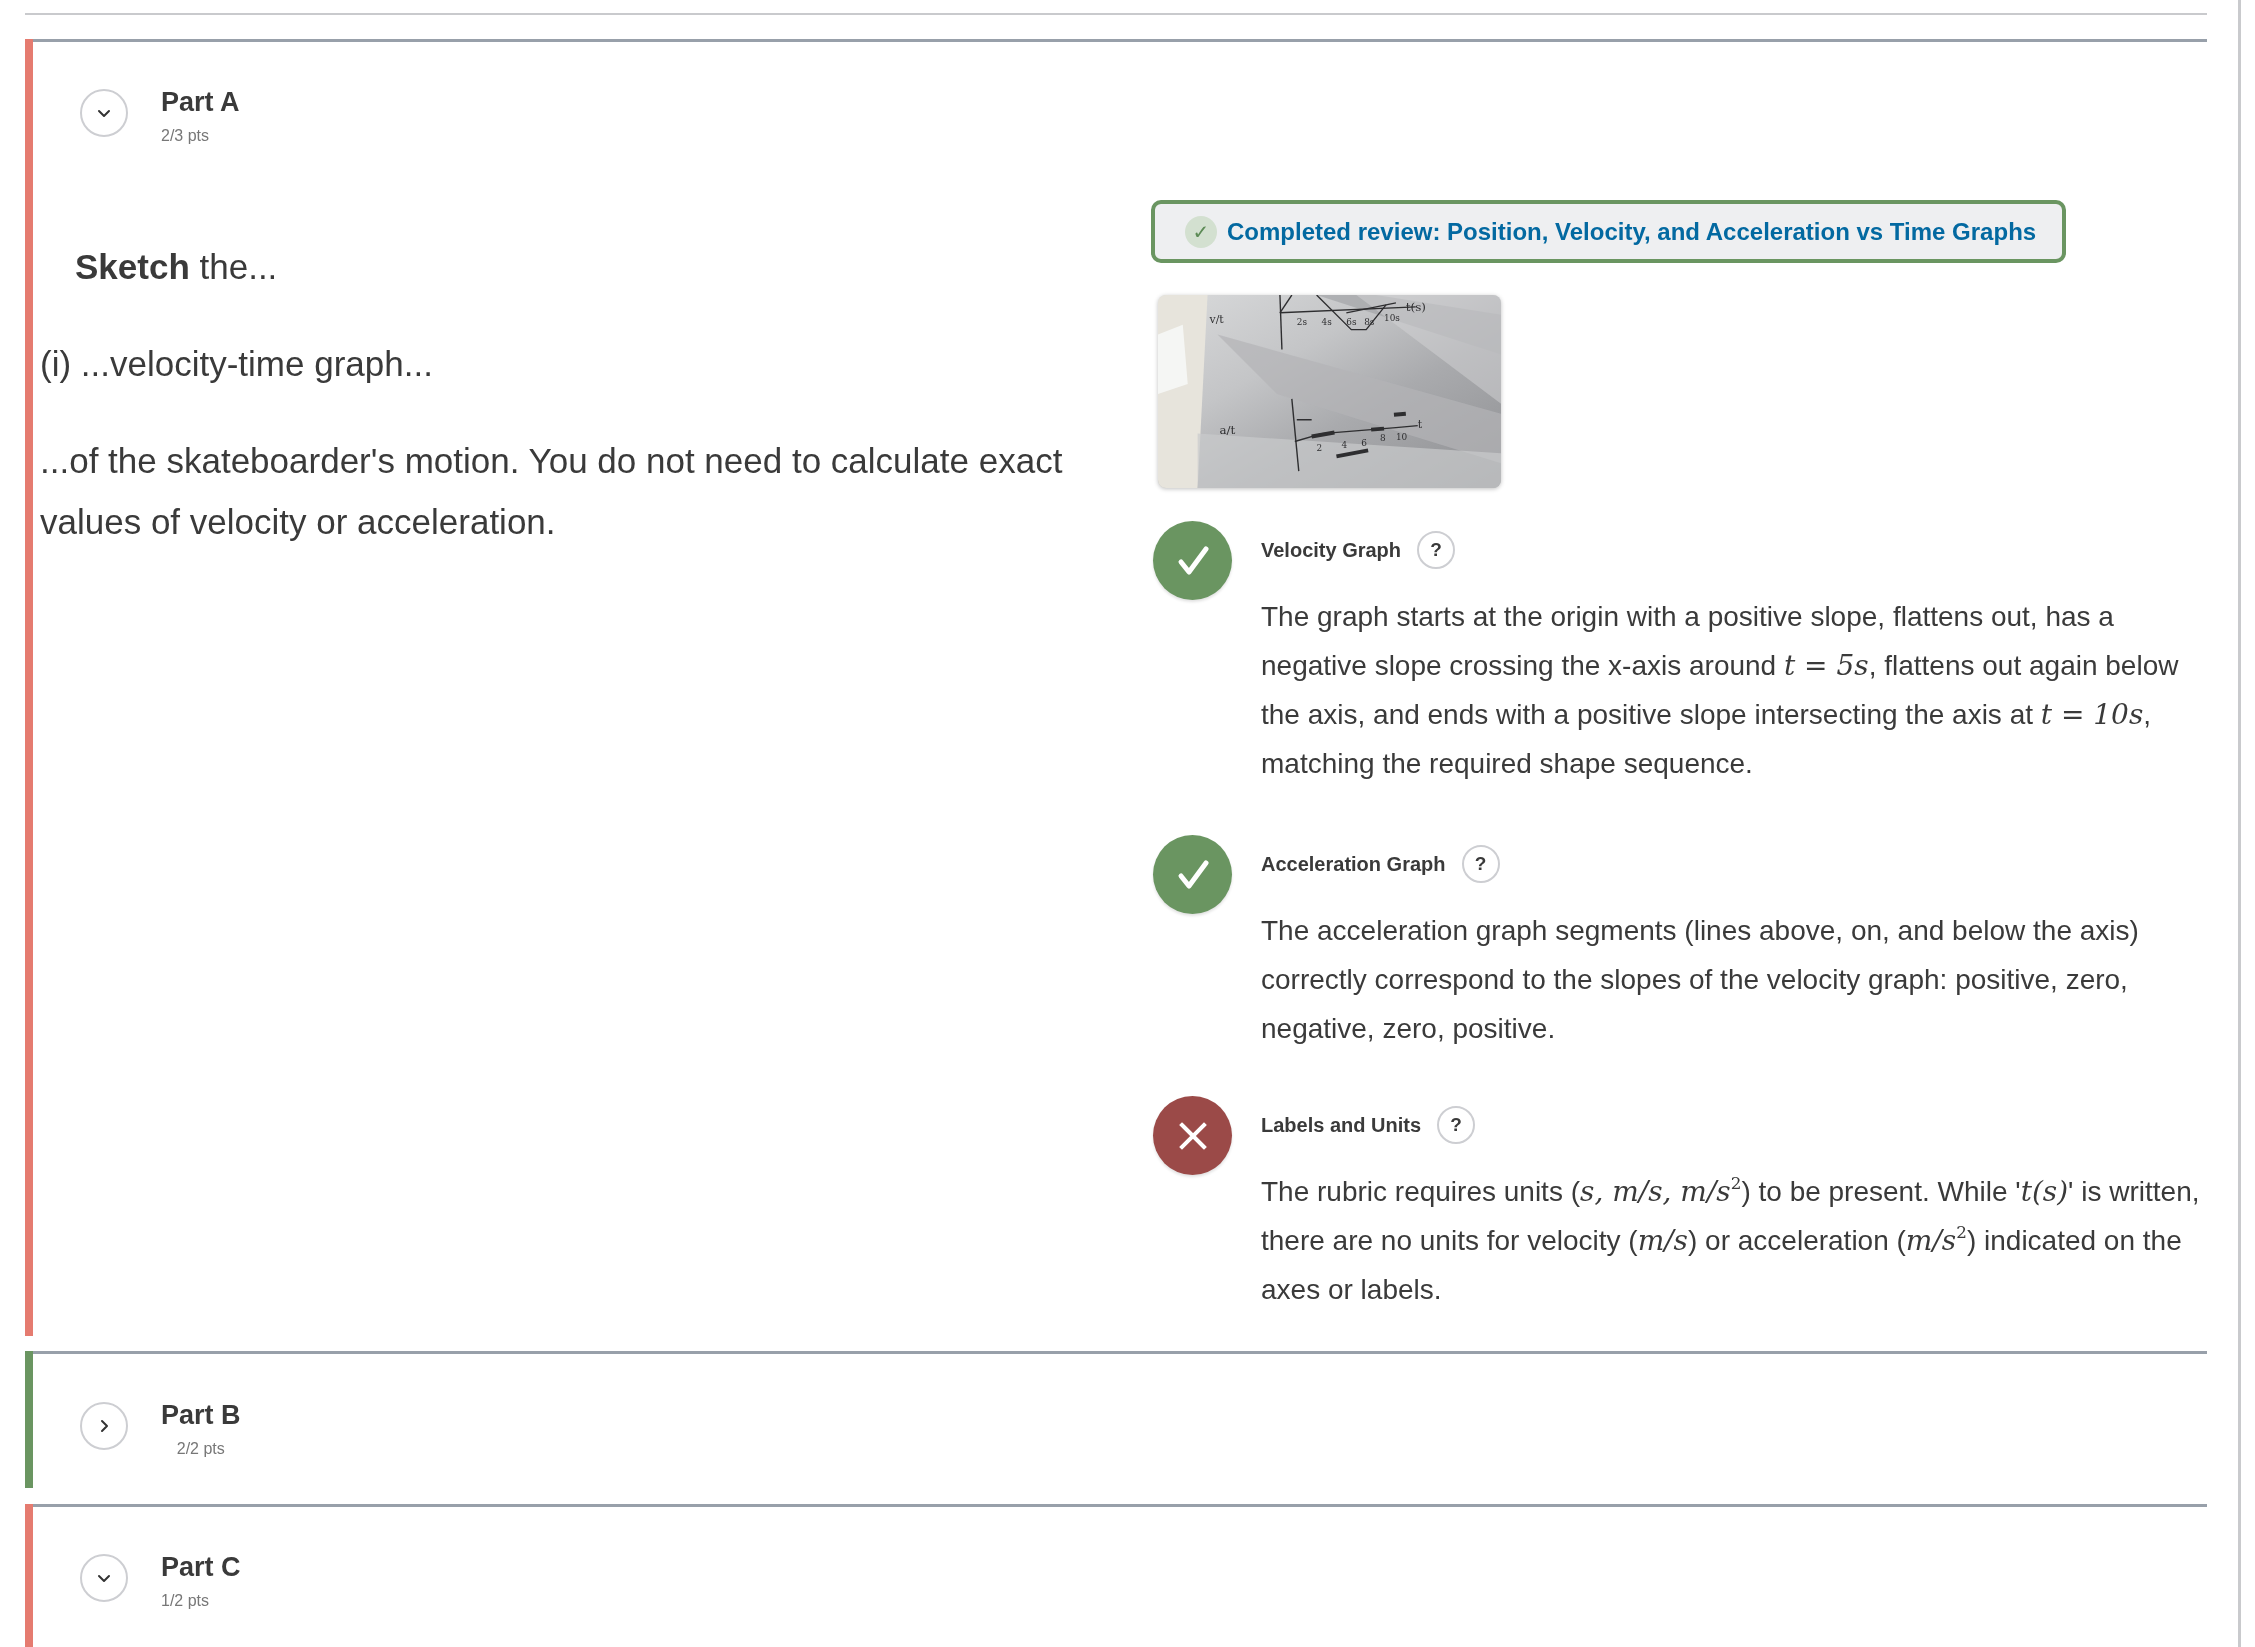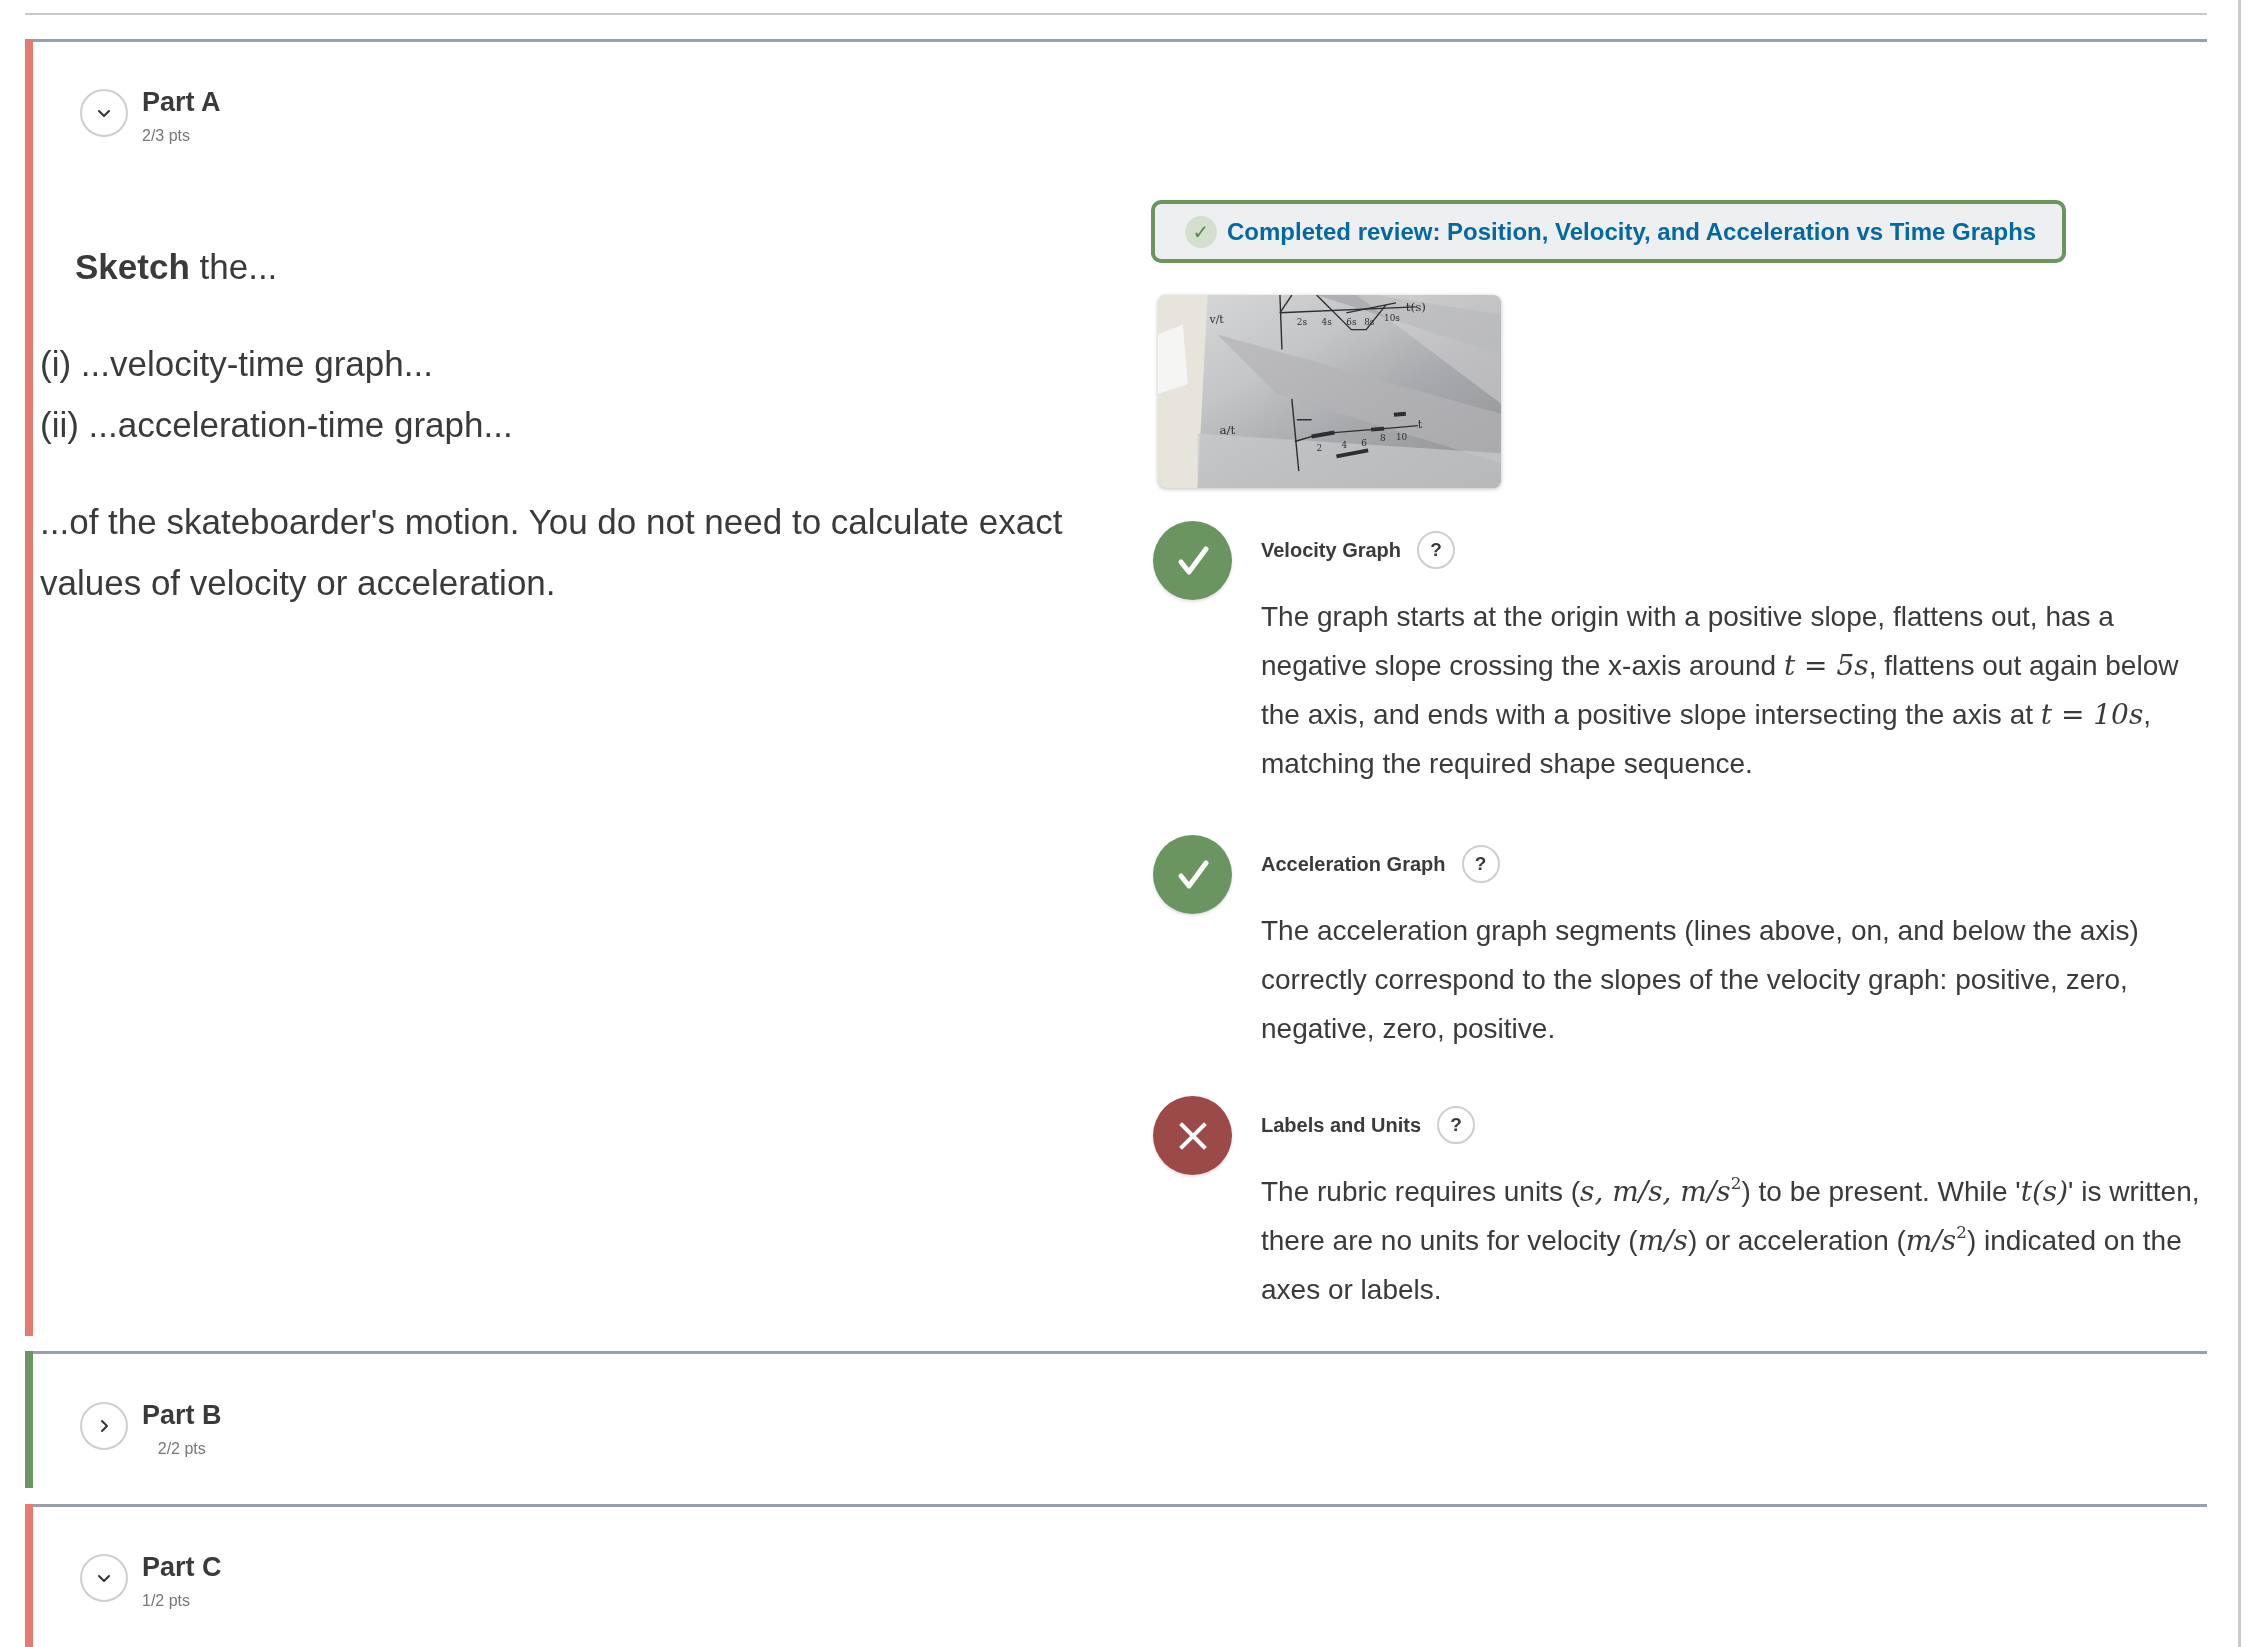--- a/index.html
+++ b/index.html
@@ -11,21 +11,21 @@
 
   .part { position: absolute; left: 25px; width: 2182px; }
   .part .sep { position: absolute; left: 0; top: 0; width: 100%; height: 3px; background: #98a0aa; }
   .part .bar { position: absolute; left: 0; top: 0; width: 8px; }
   .part.red .bar { background: #e57b70; }
   .part.green .bar { background: #6a9561; }
 
   .part-header { position: absolute; left: 55px; display: flex; align-items: flex-start; }
   .toggle { width: 48px; height: 48px; border: 2px solid #cdced2; border-radius: 50%; display: flex; align-items: center; justify-content: center; background: #fff; cursor: pointer; margin-top: 4px; }
   .toggle svg { width: 18px; height: 18px; }
-  .part-titles { margin-left: 14px; }
+  .part-titles { margin-left: 33px; }
   .part-title { font-size: 27px; font-weight: bold; color: #3a3a3a; line-height: 34px; }
   .part-pts { font-size: 16px; color: #777; line-height: 30px; margin-top: 2px; }
 
   
   .prompt { position: absolute; left: 40px; top: 236px; width: 1069px; font-size: 35px; color: #3a3a3a; }
   .prompt p { line-height: 61px; }
   .prompt .lead { margin-bottom: 36px; margin-left: 35px; }
   .prompt .item { line-height: 61px; }
   .prompt .tail { margin-top: 36px; }
 
@@ -68,21 +68,20 @@
     <div class="part-titles">
       <div class="part-title">Part A</div>
       <div class="part-pts">2/3 pts</div>
     </div>
   </div>
 </section>
 
 <div class="prompt">
   <p class="lead"><b>Sketch</b><span> the...</span></p>
   <p class="item">(i) ...velocity-time graph...</p>
-  <p class="item">(ii) ...acceleration-time graph...</p>
   <p class="tail">...of the skateboarder's motion. You do not need to calculate exact values of velocity or acceleration.</p>
 </div>
 
 <div class="review-badge">
   <span class="chk">✓</span>
   <span class="label">Completed review: Position, Velocity, and Acceleration vs Time Graphs</span>
 </div>
 
 <div class="thumb">
   <svg viewBox="0 0 346 195" preserveAspectRatio="none">

